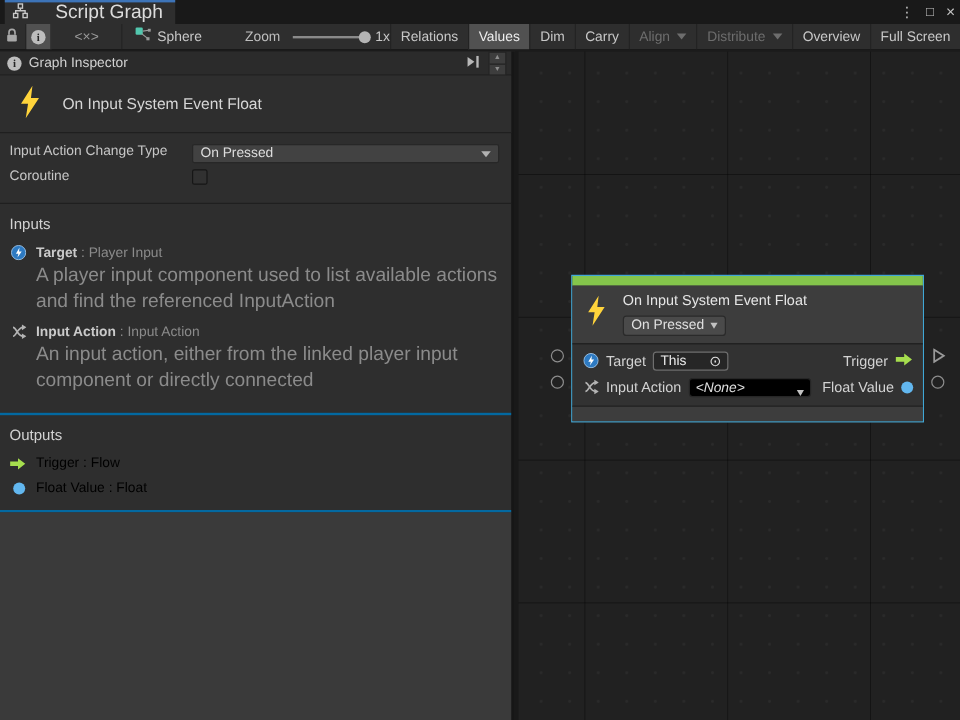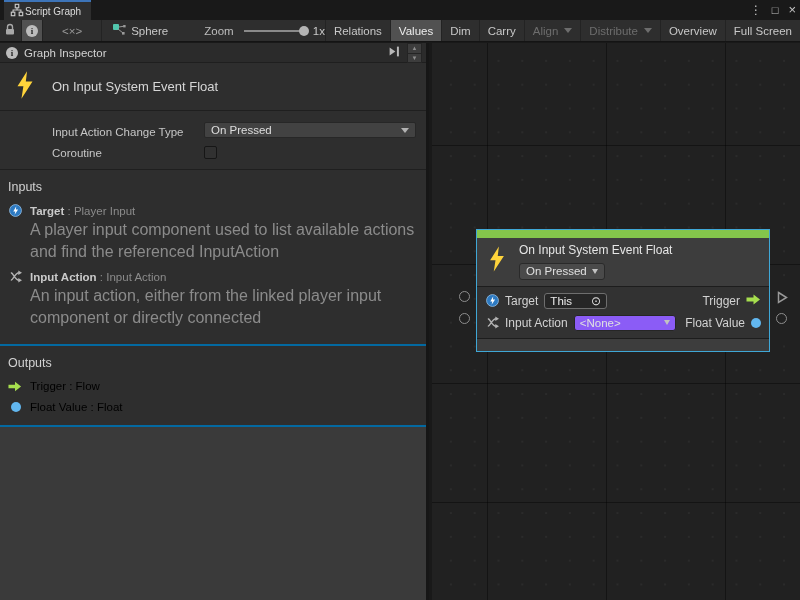--- a/index.html
+++ b/index.html
@@ -3,21 +3,21 @@
 <meta charset="utf-8">
 <style>
   * { margin:0; padding:0; box-sizing:border-box; }
   html,body { width:800px; height:600px; background:#191919; }
   body { font-family:"Liberation Sans", sans-serif; -webkit-font-smoothing:antialiased; }
   #window { position:relative; width:800px; height:600px; background:#191919; overflow:hidden; }
 
   
   #tabbar { position:absolute; left:0; top:0; width:800px; height:20px; background:#191919; }
   .tab { position:absolute; left:4px; top:0; height:20px; padding:0 10px 0 6px; background:#2e2e2e;
-         border-top:2px solid #3d74b8; display:flex; align-items:center; gap:1px; color:#dcdcdc; font-size:10px; }
+         border-top:2px solid #3d74b8; display:flex; align-items:center; gap:22px; color:#dcdcdc; font-size:16px; }
   .win-controls { position:absolute; right:4px; top:0; height:20px; display:flex; align-items:center; gap:10px; color:#c4c4c4; }
   .win-controls span { cursor:default; line-height:20px; }
   .kebab { font-size:12px; }
   .maxi  { font-size:11px; }
   .closi { font-size:13px; }
 
   
   #toolbar { position:absolute; left:0; top:20px; width:800px; height:22px; background:#2e2e2e;
              border-bottom:1px solid #141414; display:flex; align-items:stretch; font-size:11.5px; color:#c8c8c8; }
   .tbtn { display:flex; align-items:center; justify-content:center; padding:0 8px; border-right:1px solid #232323; height:100%; }
@@ -43,21 +43,21 @@
   .info-circle { width:12px; height:12px; border-radius:50%; background:#bdbdbd; color:#262626; font-size:9px; font-weight:bold;
                  display:flex; align-items:center; justify-content:center; font-family:"Liberation Serif", serif; }
   .insp-header .spacer { flex:1; }
   .scrollbox { display:flex; flex-direction:column; width:15px; border:1px solid #242424; }
   .scrollbox .sb { height:9px; background:#3d3d3d; color:#8d8d8d; font-size:6px; line-height:8px; text-align:center; }
   .scrollbox .sb + .sb { border-top:1px solid #242424; }
 
   .insp-title { height:48px; display:flex; align-items:center; gap:16px; padding:0 14px; background:#2e2e2e;
                 border-bottom:1px solid #1f1f1f; color:#d6d6d6; font-size:13px; }
   .insp-fields { padding:9px 10px 10px 8px; border-bottom:1px solid #1f1f1f; }
-  .frow { display:flex; align-items:flex-end; height:18px; margin-bottom:3px;margin-left:44px; }
+  .frow { display:flex; align-items:flex-start; height:18px; margin-bottom:3px; }
   .flabel { width:152px; color:#c6c6c6; font-size:11.5px; }
   .dropdown { flex:1; height:16px; background:#424242; border:1px solid #272727; border-radius:2px;
               display:flex; align-items:center; padding:0 6px; color:#dedede; font-size:11.5px; }
   .dropdown .dd-caret { margin-left:auto; border-top-color:#b2b2b2; }
   .checkbox { width:13px; height:13px; background:#313131; border:1px solid #161616; border-radius:2px; }
 
   .insp-section { padding:8px 8px 10px 8px; border-bottom:2px solid #0369a1; }
   .sec-heading { color:#d2d2d2; font-size:12.5px; margin:2px 0 10px 0; }
   .port-doc { margin-bottom:8px; }
   .port-head { display:flex; align-items:center; gap:8px; font-size:11.5px; }
@@ -85,22 +85,22 @@
   .node-title { color:#e6e6e6; font-size:12px; margin-bottom:4px; }
   .node-dd { display:inline-flex; align-items:center; height:17px; background:#4a4a4a; border:1px solid #2a2a2a;
              border-radius:3px; padding:0 6px; color:#e0e0e0; font-size:11.5px; gap:5px; width:fit-content; }
   .node-dd .dd-caret { margin-left:0; border-top-color:#c2c2c2; border-left-width:3.5px; border-right-width:3.5px; }
   .node-body { background:#323232; border-top:1px solid #1d1d1d; border-bottom:1px solid #1d1d1d; padding:3px 8px 4px 8px; }
   .node-row { display:flex; align-items:center; height:22px; gap:6px; font-size:12px; color:#d2d2d2; }
   .chip { display:inline-flex; align-items:center; gap:19px; height:16px; padding:0 5px; background:#262626;
           border:1px solid #6e6e6e; border-radius:3px; color:#ececec; font-size:11.5px; }
   .chip .tgt { font-size:12px; line-height:12px; color:#dedede; }
   .nrow-right { margin-left:auto; display:flex; align-items:center; gap:6px; }
-  .node-none-dd { display:inline-flex; align-items:center; height:16px; width:102px; background:#8b5cf6; border:1px solid #262626;
-                  border-radius:3px; padding:0 5px; color:#e0e0e0; font-size:11.5px; }
+  .node-none-dd { display:inline-flex; align-items:flex-end; height:16px; width:102px; background:#000000; border:1px solid #262626;
+                  border-radius:3px; padding:0 5px; color:#e0e0e0; font-size:11.5px;font-style:italic; }
   .node-none-dd .dd-caret { margin-left:auto; border-top-color:#c2c2c2; border-left-width:3.5px; border-right-width:3.5px; }
   .node-footer { height:12px; background:#3d3d3d; }
   .valdot { width:10px; height:10px; border-radius:50%; background:#62b7ef; }
 
   .port { position:absolute; width:11px; height:11px; }
   .port.ring { border:1.5px solid #8d8d8d; border-radius:50%; background:transparent; }
   .p-in1 { left:-18px; top:61px; }
   .p-in2 { left:-18px; top:83px; }
   .p-out1 { right:-19px; top:60px; }
   .p-out2 { right:-18px; top:83px; }

